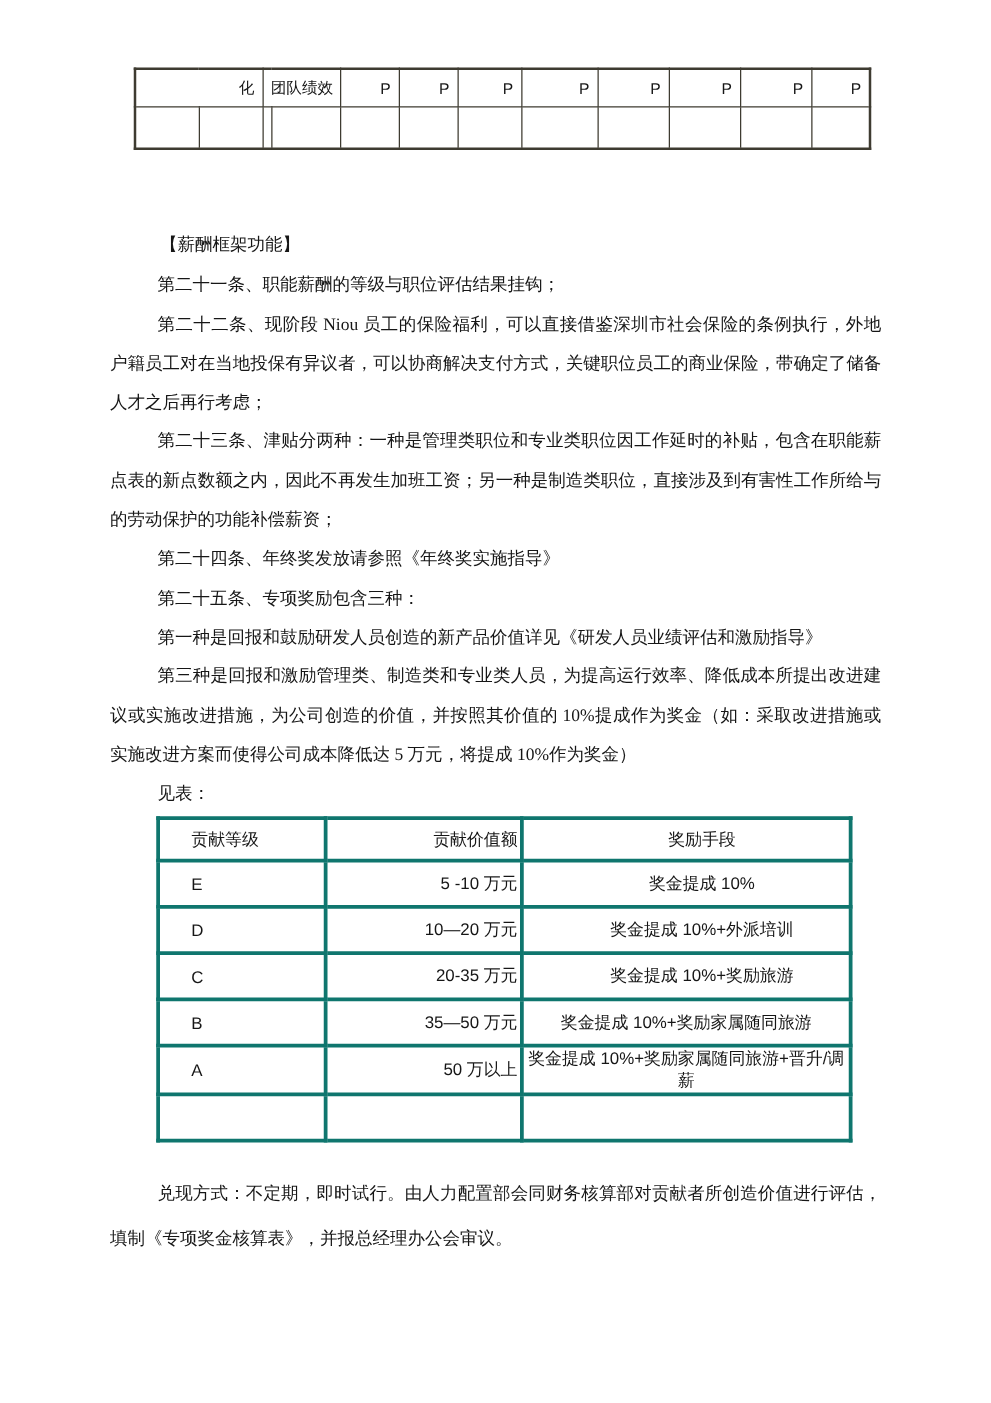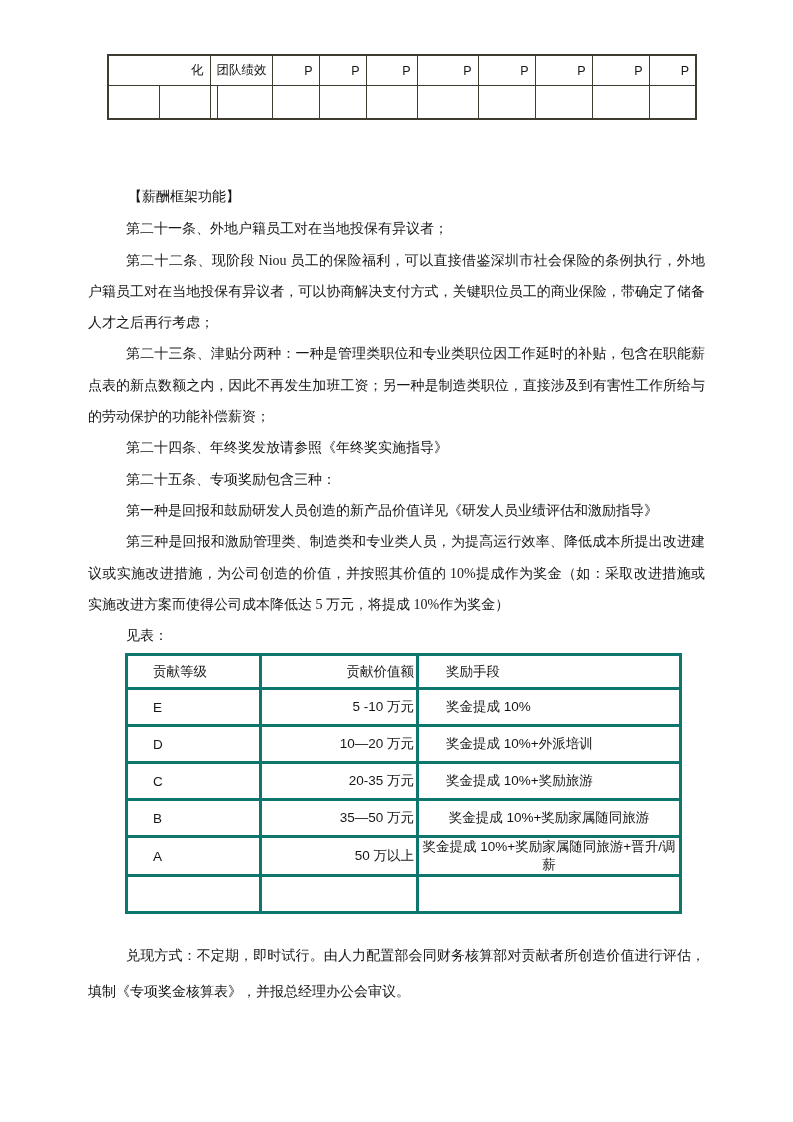--- a/index.html
+++ b/index.html
@@ -60,21 +60,21 @@
     font-size:13.5px;
     color:#161616;
   }
   table.reward,table.reward td{border:3px solid #0f766e;}
   table.reward{border-width:2px;}
   table.reward td{vertical-align:middle;overflow:hidden;}
   table.reward tr.hdr td{height:31px;}
   table.reward tr.row td{height:34px;}
   td.col-grade{padding:0 2px 0 25px;text-align:left;}
   td.col-value{padding:0 2px 0 30px;text-align:right;}
-  td.col-reward{padding:0 2px 0 27px;text-align:left;}
+  td.col-reward{padding:0 2px 0 27px;text-align:center;}
   td.col-reward.centered{padding:0 2px;text-align:center;}
 
   p.closing{
     margin:24px 0 0 0;
     font-size:14px;
     line-height:36px;
     text-indent:38px;
     text-align:justify;
   }
 </style>
@@ -124,21 +124,21 @@
         <td></td>
         <td></td>
         <td></td>
         <td></td>
       </tr>
     </tbody>
       </table>
 
     <p class="heading">【薪酬框架功能】</p>
 
-    <p class="body">第二十一条、外地户籍员工对在当地投保有异议者；</p>
+    <p class="body">第二十一条、职能薪酬的等级与职位评估结果挂钩；</p>
     <p class="body">第二十二条、现阶段 Niou 员工的保险福利，可以直接借鉴深圳市社会保险的条例执行，外地户籍员工对在当地投保有异议者，可以协商解决支付方式，关键职位员工的商业保险，带确定了储备人才之后再行考虑；</p>
     <p class="body">第二十三条、津贴分两种：一种是管理类职位和专业类职位因工作延时的补贴，包含在职能薪点表的新点数额之内，因此不再发生加班工资；另一种是制造类职位，直接涉及到有害性工作所给与的劳动保护的功能补偿薪资；</p>
     <p class="body">第二十四条、年终奖发放请参照《年终奖实施指导》</p>
     <p class="body">第二十五条、专项奖励包含三种：</p>
     <p class="body">第一种是回报和鼓励研发人员创造的新产品价值详见《研发人员业绩评估和激励指导》</p>
     <p class="body">第三种是回报和激励管理类、制造类和专业类人员，为提高运行效率、降低成本所提出改进建议或实施改进措施，为公司创造的价值，并按照其价值的 10%提成作为奖金（如：采取改进措施或实施改进方案而使得公司成本降低达 5 万元，将提成 10%作为奖金）</p>
     <p class="seetable">见表：</p>
 
     <table class="reward">
       <colgroup>

